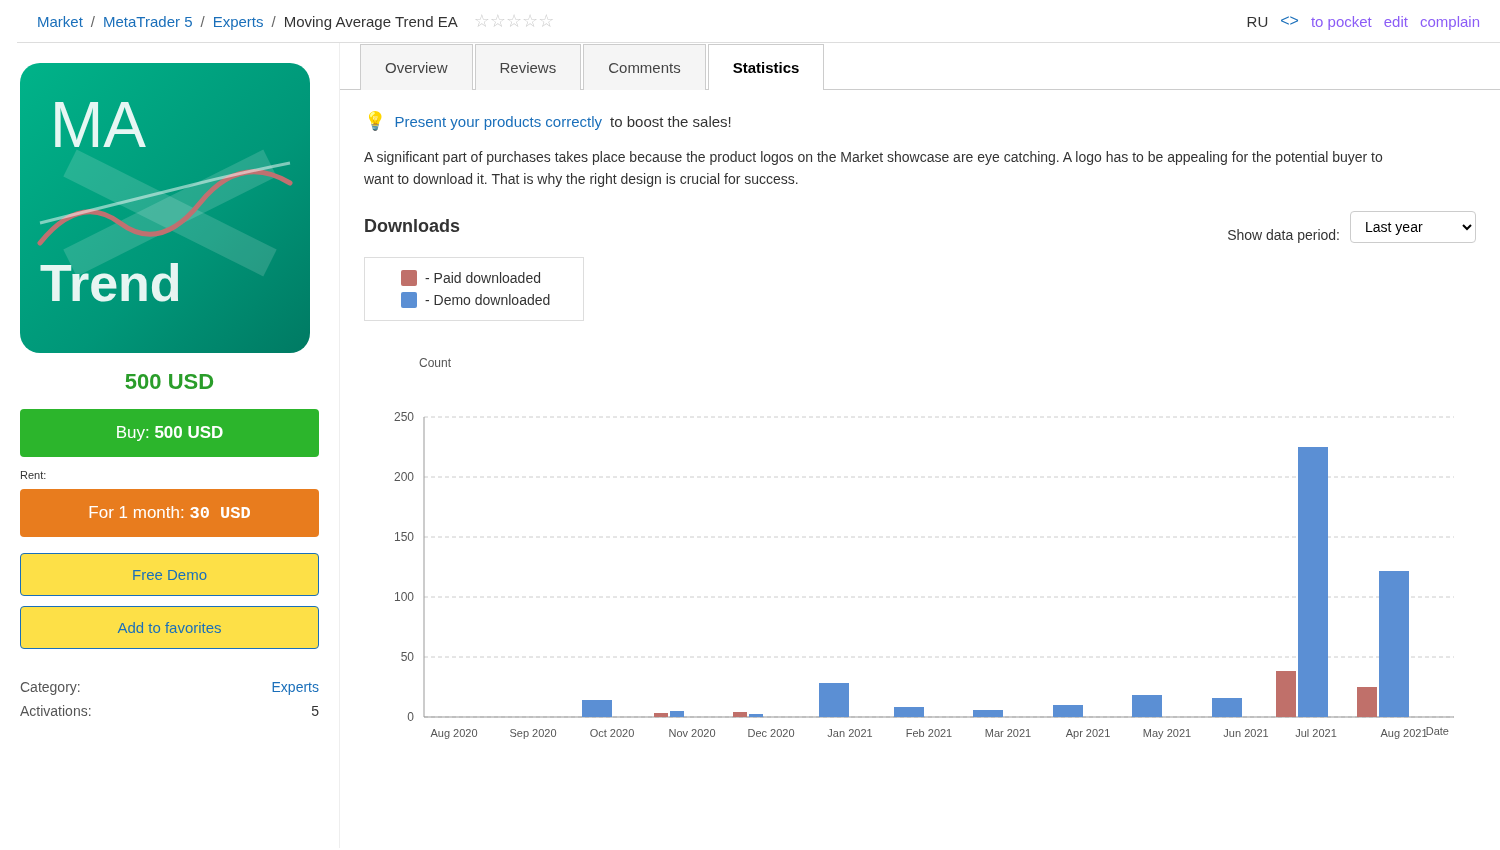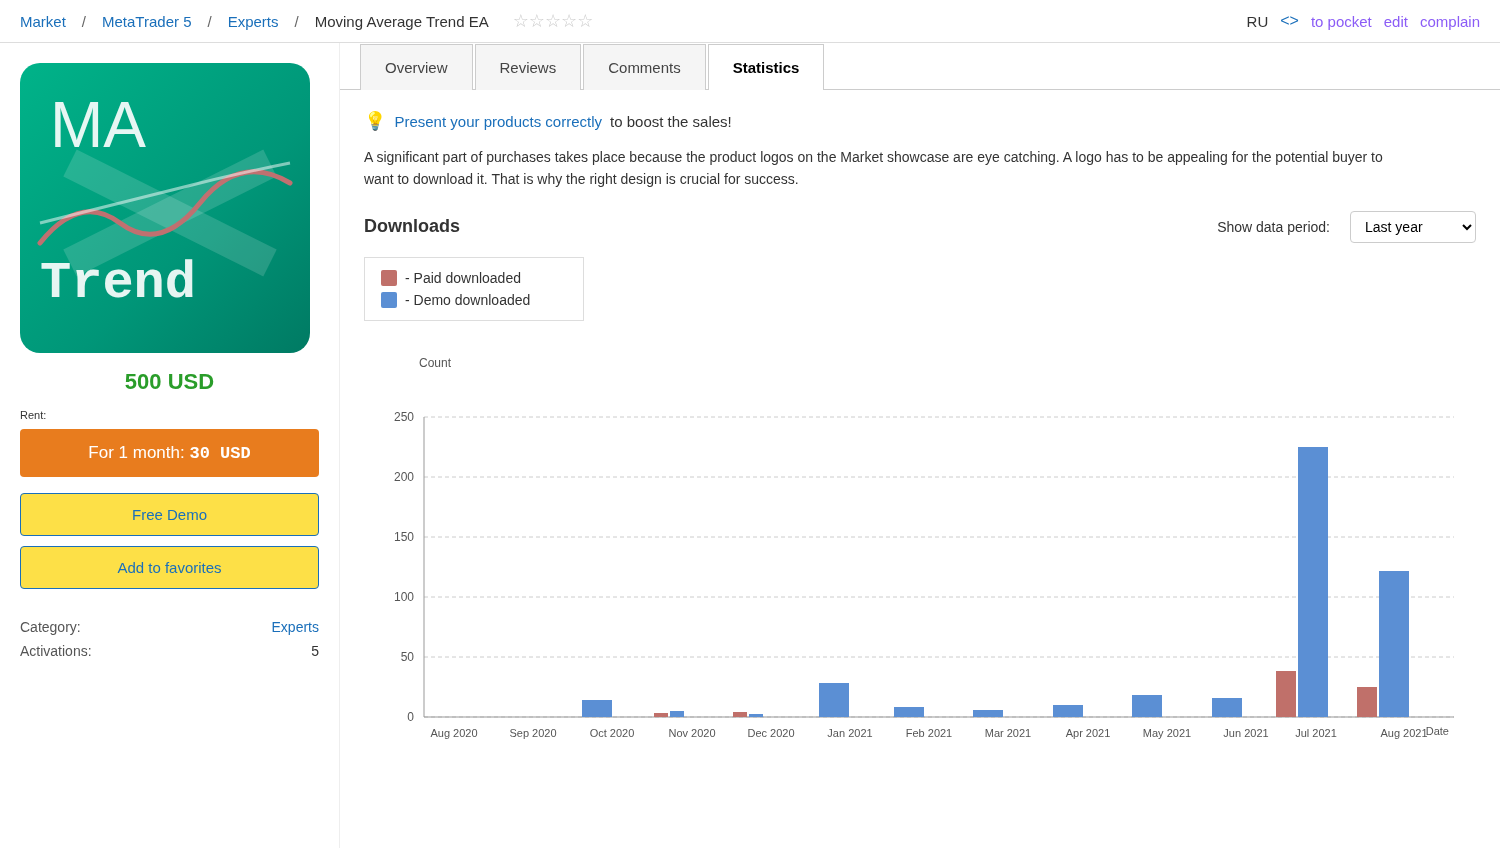--- a/index.html
+++ b/index.html
@@ -5,21 +5,22 @@
     * { margin: 0; padding: 0; box-sizing: border-box; }
     body { font-family: Arial, sans-serif; font-size: 14px; background: #fff; color: #333; width: 1500px; height: 850px; overflow: hidden; }
 
     
     .breadcrumb {
       display: flex;
       align-items: center;
       padding: 10px 20px;
       border-bottom: 1px solid #ddd;
       font-size: 15px;
-      gap: 16px;
+      gap: 8px;
+      margin-left: 17px;
     }
     .breadcrumb a { color: #1a6fba; text-decoration: none; }
     .breadcrumb .separator { color: #666; }
     .breadcrumb .current { color: #333; font-weight: normal; }
     .breadcrumb .stars { color: #ccc; margin-left: 8px; font-size: 18px; }
     .breadcrumb .right-actions { margin-left: auto; display: flex; align-items: center; gap: 12px; }
     .breadcrumb .right-actions a { color: #8b5cf6; text-decoration: none; }
     .breadcrumb .share-icon { color: #1a6fba; font-size: 16px; }
 
     
@@ -58,21 +59,21 @@
       font-family: Arial, sans-serif;
       line-height: 1;
     }
     .product-logo .trend-text {
       position: absolute;
       bottom: 40px;
       left: 20px;
       font-size: 52px;
       font-weight: bold;
       color: rgba(255,255,255,0.9);
-      font-family: Liberation Mono, monospace;
+      font-family: Liberation Sans, sans-serif;
     }
     .product-logo svg.chart-lines {
       position: absolute;
       width: 100%;
       height: 100%;
     }
     .price-main {
       color: #2a9d2a;
       font-size: 22px;
       font-weight: bold;
@@ -169,42 +170,42 @@
     .description-text { font-size: 14px; line-height: 1.6; color: #333; margin-bottom: 20px; max-width: 1050px; }
 
     
     .downloads-header {
       display: flex;
       align-items: center;
       justify-content: space-between;
       margin-bottom: 14px;
     }
     .downloads-title { font-size: 18px; font-weight: bold; }
-    .period-selector { display: flex; align-items: center; gap: 20px; font-size: 14px; }
+    .period-selector { display: flex; align-items: flex-end; gap: 10px; font-size: 14px; }
     .period-select {
       padding: 6px 24px 6px 10px;
       border: 1px solid #ccc;
       border-radius: 4px;
       font-size: 14px;
       background: #fff;
       cursor: pointer;
       appearance: auto;
     }
 
     
     .legend {
       display: flex;
       flex-direction: column;
       gap: 6px;
       margin-bottom: 16px;
       padding: 12px 16px;
       border: 1px solid #ddd;
       width: 220px;
     }
-    .legend-item { display: flex; align-items: center; gap: 8px; font-size: 14px; }
+    .legend-item { display: flex; align-items: center; gap: 8px; font-size: 14px; margin-left: 20px; }
     .legend-box { width: 16px; height: 16px; border-radius: 2px; }
     .legend-box.paid { background: #c0706a; }
     .legend-box.demo { background: #5b8fd4; }
 
     
     .chart-container { position: relative; width: 100%; }
     .chart-svg { display: block; }
 
     
     .y-label { font-size: 12px; fill: #555; }
@@ -254,20 +255,23 @@
         <path d="M 20 160 Q 60 150 100 140 Q 140 130 180 120 Q 220 110 270 100" stroke="rgba(255,255,255,0.5)" stroke-width="3" fill="none"></path>
       </svg>
       <span class="ma-text">MA</span>
       <span class="trend-text">Trend</span>
     </div>
 
     
     <div class="price-main">500 USD</div>
 
     
+    <button class="buy-button">
+      <span>Buy: </span><strong>500 USD</strong>
+    </button>
 
     
     <div class="rent-label">Rent:</div>
     <button class="rent-button">
       <span>For 1 month: </span><strong>30 USD</strong>
     </button>
 
     
     <button class="outline-button">Free Demo</button>
 

